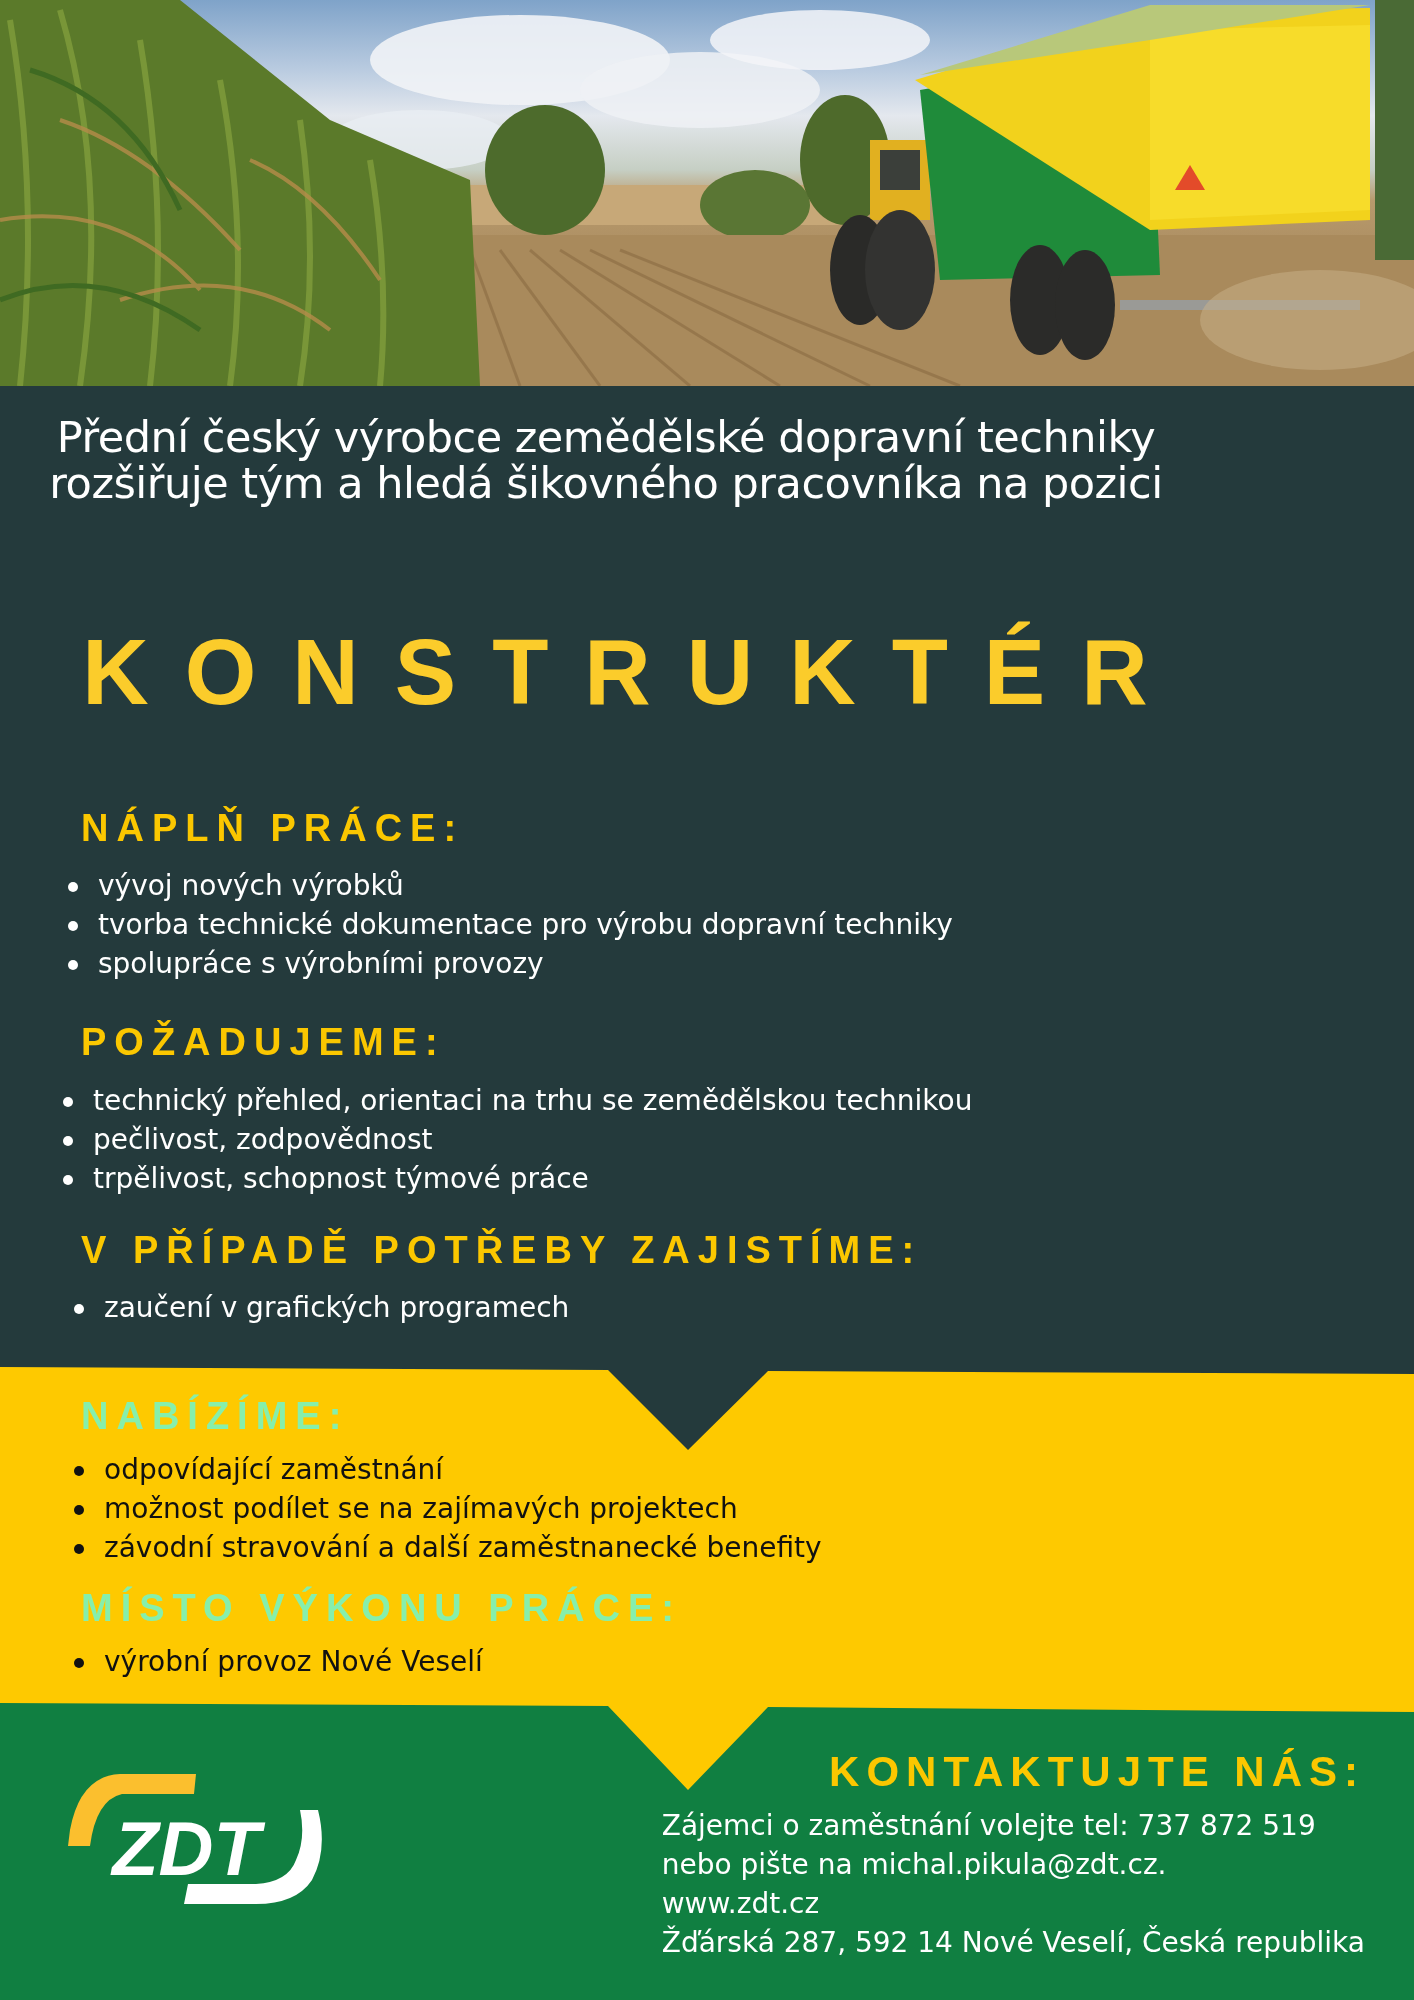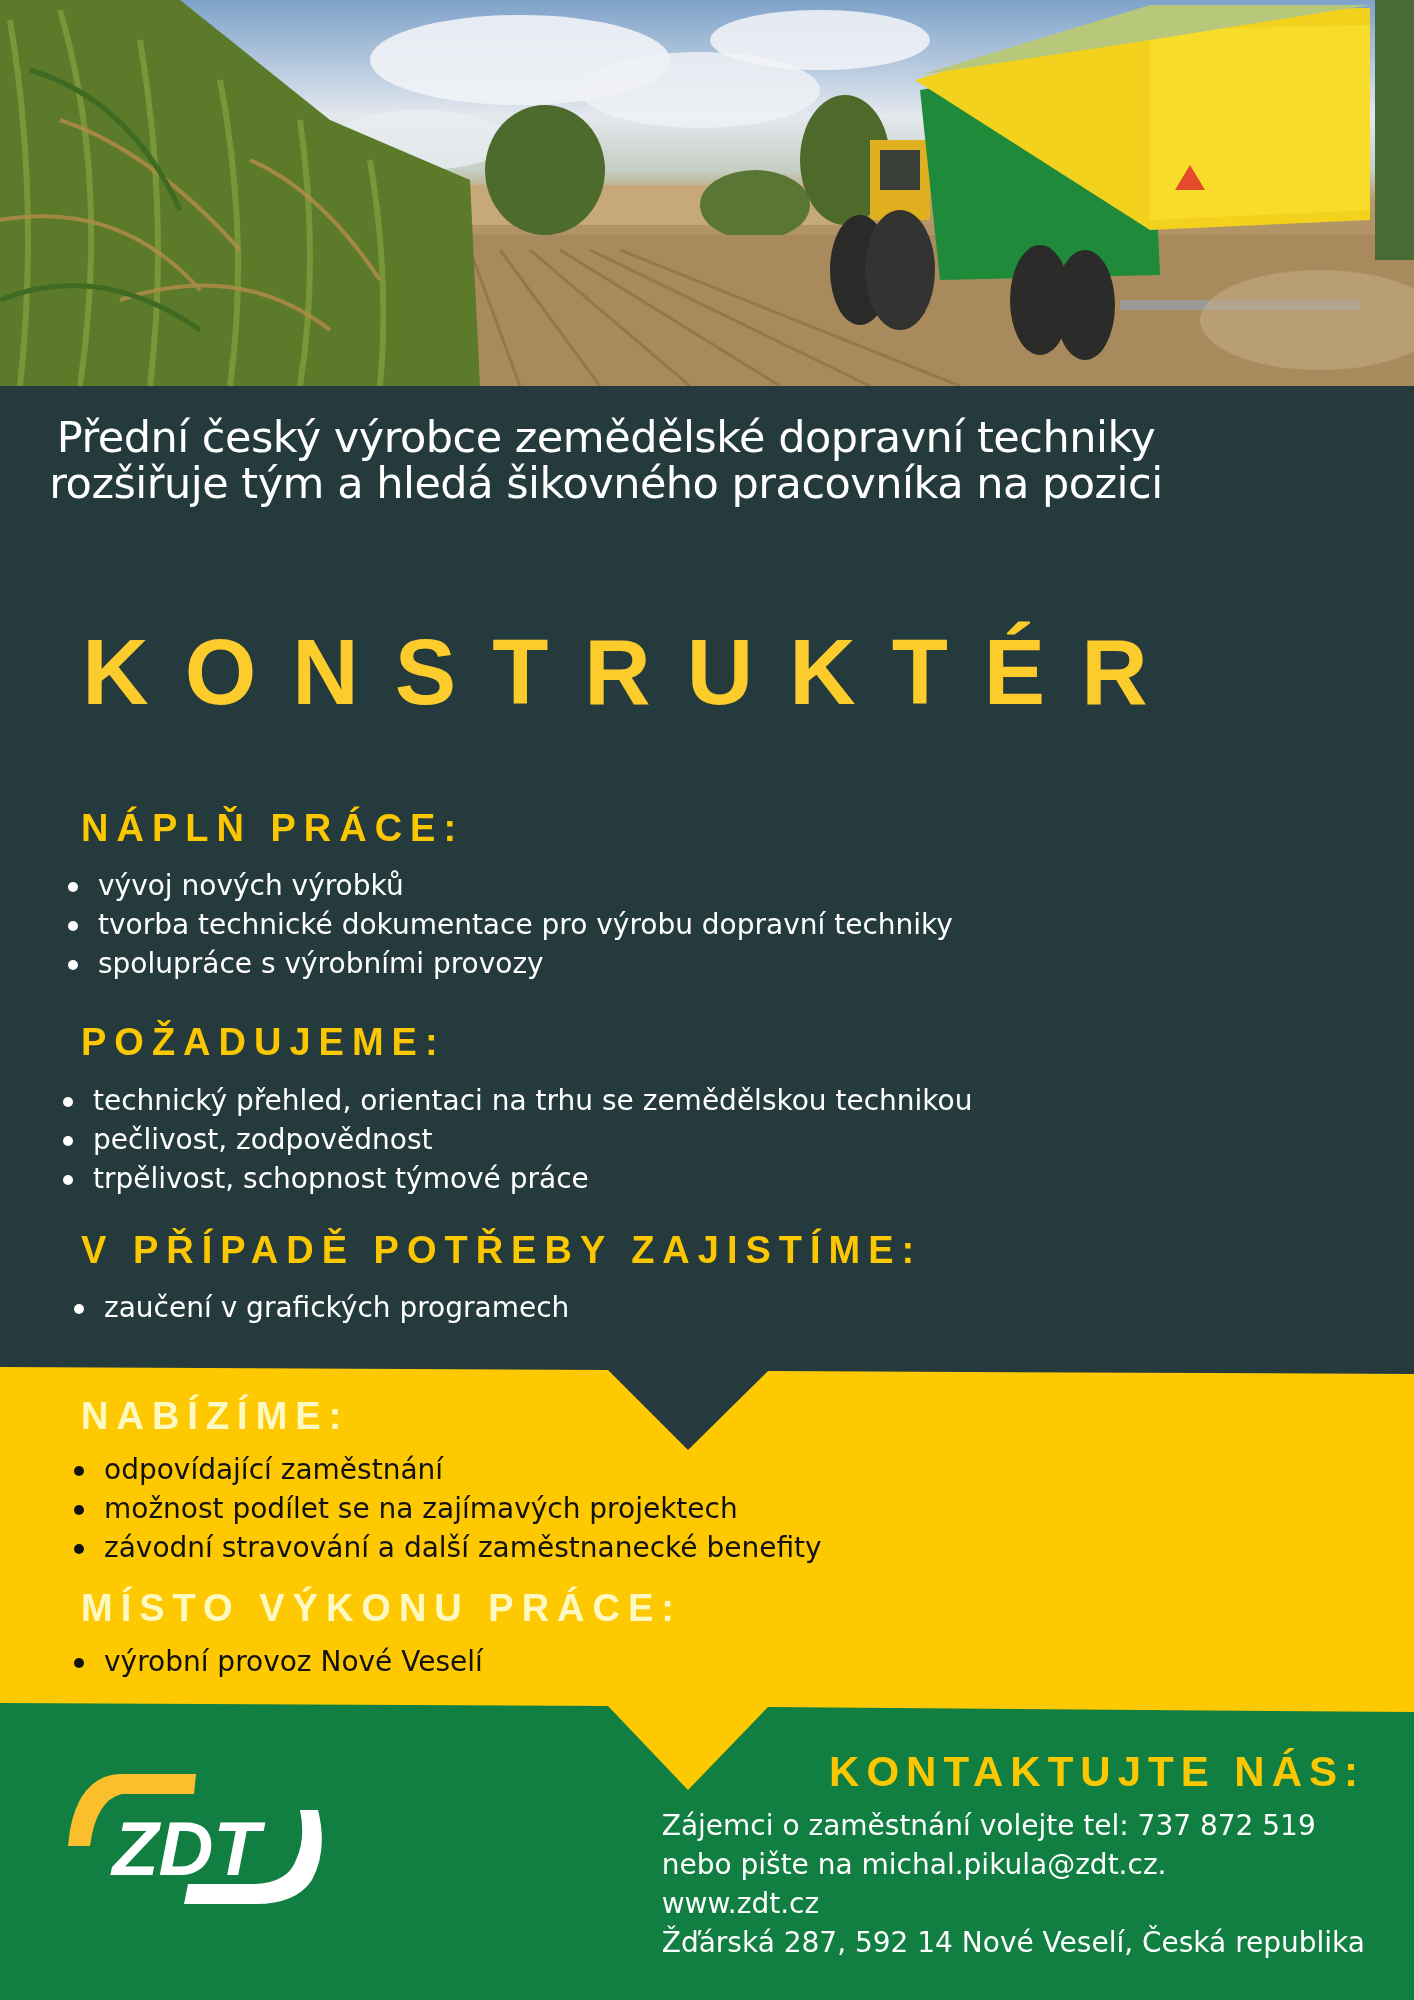--- a/index.html
+++ b/index.html
@@ -8,21 +8,21 @@
     background:linear-gradient(180deg,#7fa3c9 0%,#b9cbe0 18%,#e4e8ee 30%,#c6cfc4 44%,#b89a6c 52%,#a88a5f 70%,#8d7048 100%);}
   .photo svg{position:absolute;left:0;top:0;}
   .dark{position:absolute;left:0;top:386px;width:1414px;height:1000px;background:#243a3c;}
   .intro{position:absolute;left:0;top:414px;width:1212px;text-align:center;color:#ffffff;font-size:43px;line-height:46px;font-family:"DejaVu Sans",sans-serif;font-weight:normal;letter-spacing:-0.5px;}
   .title{position:absolute;left:0;top:620px;width:1236px;text-align:center;color:#fbcc2b;font-family:"Liberation Sans",sans-serif;font-weight:bold;font-size:92px;letter-spacing:36px;padding-left:30px;box-sizing:border-box;}
   .h{position:absolute;left:81px;font-family:"Liberation Sans",sans-serif;font-weight:bold;font-size:38px;letter-spacing:8px;color:#fbc700;}
   ul{position:absolute;margin:0;padding:0 0 0 0;list-style:none;}
   ul li{position:relative;padding-left:34px;font-size:28px;line-height:39px;color:#ffffff;font-family:"DejaVu Sans",sans-serif;}
   ul li:before{content:"";position:absolute;left:4px;top:16px;width:10px;height:10px;border-radius:50%;background:currentColor;}
   .yellow-text ul li{color:#111;}
-  .h.dk{color:#fef9c3;text-align:center;}
+  .h.dk{color:#86efac;text-align:center;}
   .contact-h{position:absolute;right:49px;top:1748px;font-family:"Liberation Sans",sans-serif;font-weight:bold;font-size:42px;letter-spacing:7px;color:#fbc700;}
   .contact{position:absolute;right:49px;top:1806px;text-align:left;color:#fff;font-size:28px;line-height:39px;font-family:"DejaVu Sans",sans-serif;}
   .contact div{white-space:pre;}
   .logo{position:absolute;left:60px;top:1770px;width:270px;height:140px;}
 </style>
 </head>
 <body>
 
 <div class="photo" title="Tractor with green and yellow ZDT trailer harvesting in a corn field">
   <svg width="1414" height="386" viewBox="0 0 1414 386">

